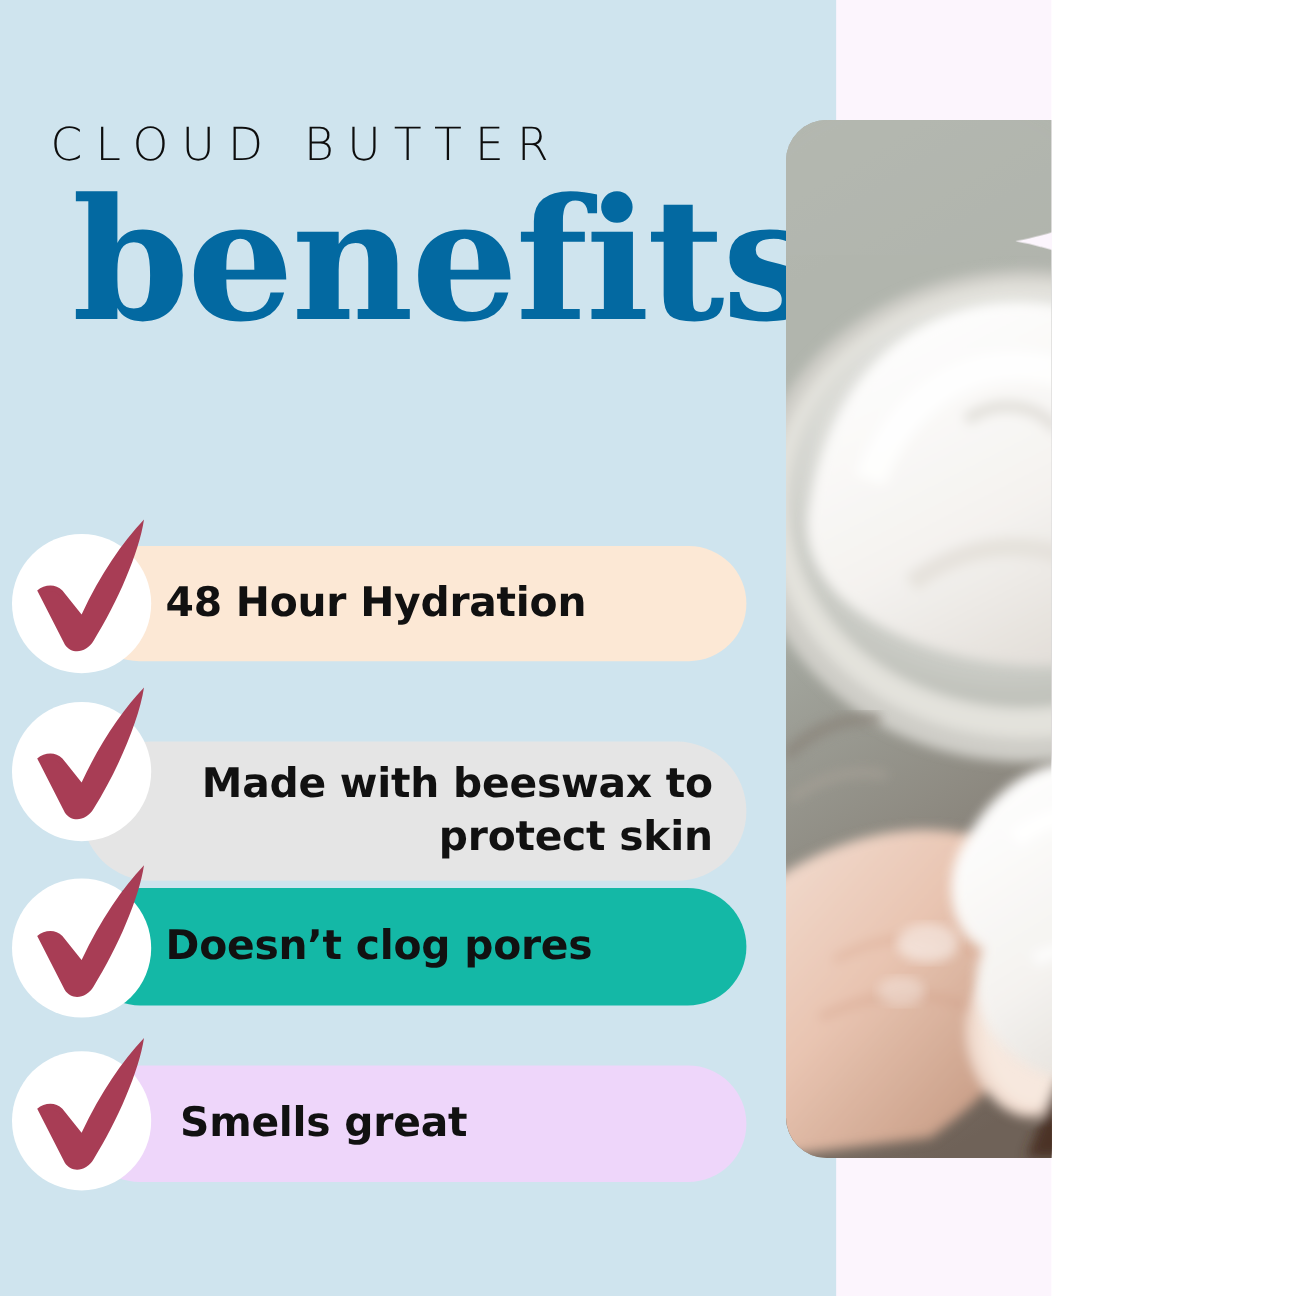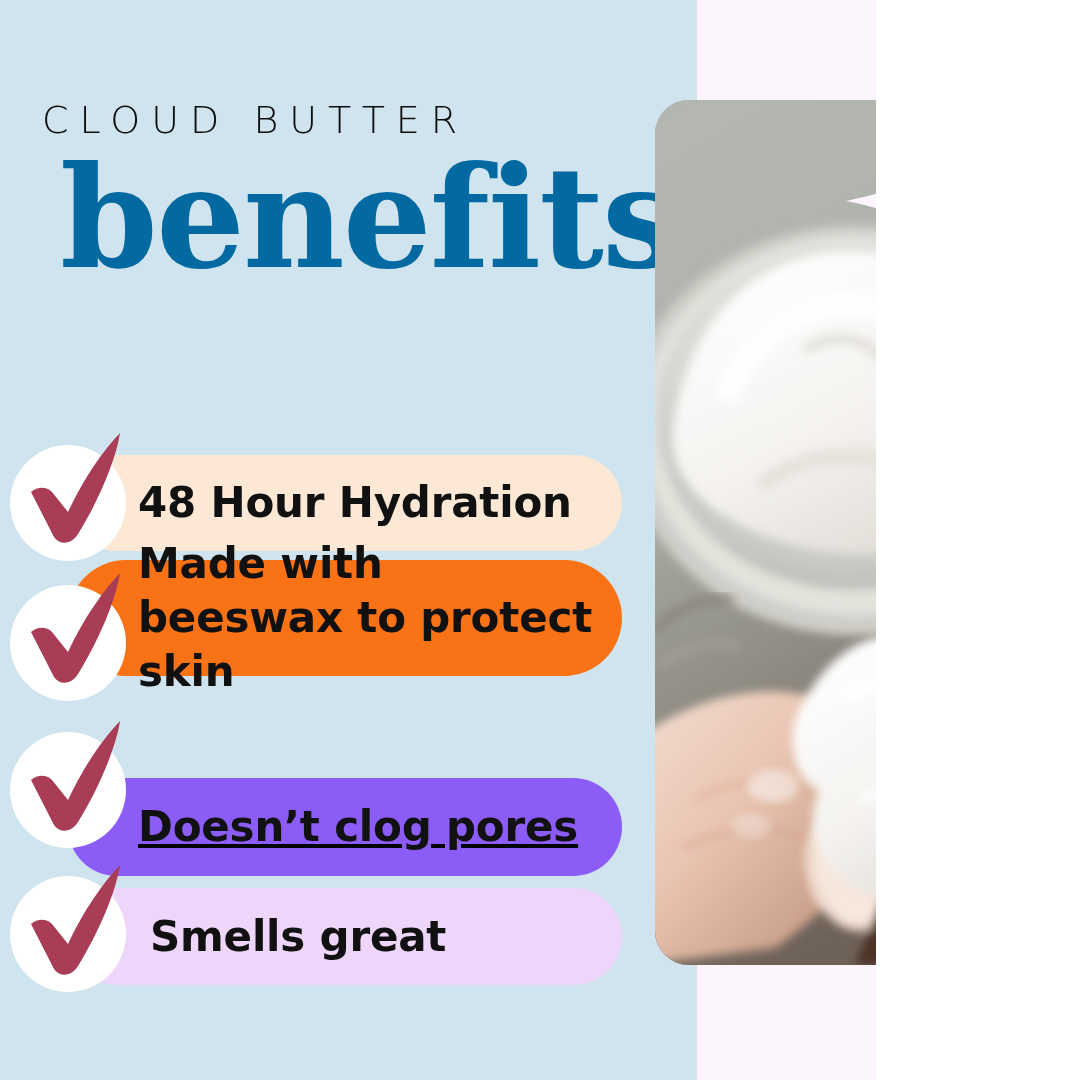--- a/index.html
+++ b/index.html
@@ -70,21 +70,21 @@
     border-radius: 60px;
     display: flex;
     align-items: center;
     box-sizing: border-box;
     padding-left: 70px;
     padding-right: 28px;
   }
   .pill-text {
     font-family: "DejaVu Sans", sans-serif;
     font-weight: 700;
-    font-size: 42px;
+    font-size: 34px;
     line-height: 1.28;
     color: #111111;
     letter-spacing: -0.2px;
   }
   .check-badge {
     position: absolute;
     left: 10px;
     width: 116px;
     height: 116px;
     border-radius: 50%;
@@ -241,33 +241,33 @@
     </div>
     <div class="check-badge" style="top:445px;"></div>
     <svg class="check-mark" style="left:16px; top:430px; width:114px; height:120px;" viewBox="0 0 114 120">
       <path d="M15 62 C21 57 30 56 36 62 L52 82 C68 48 86 22 104 3
                C100 30 82 72 62 104 C56 114 44 116 38 107 Z" fill="#a83d55"></path>
       <path d="M18 64 C24 60 30 60 35 65" fill="none" stroke="#a83d55" stroke-width="3" opacity="0.6"></path>
     </svg>
   </div>
 
   <div class="benefit">
-    <div class="pill" style="top:560px; height:116px; width:554px; background:#f97316;">
+    <div class="pill" style="top:618px; height:116px; width:554px; background:#e5e5e5;text-align:right;">
       <span class="pill-text">Made with beeswax to protect skin</span>
     </div>
     <div class="check-badge" style="top:585px;"></div>
     <svg class="check-mark" style="left:16px; top:570px; width:114px; height:120px;" viewBox="0 0 114 120">
       <path d="M15 62 C21 57 30 56 36 62 L52 82 C68 48 86 22 104 3
                C100 30 82 72 62 104 C56 114 44 116 38 107 Z" fill="#a83d55"></path>
       <path d="M18 64 C24 60 30 60 35 65" fill="none" stroke="#a83d55" stroke-width="3" opacity="0.6"></path>
     </svg>
   </div>
 
   <div class="benefit">
-    <div class="pill" style="top:778px; height:98px; width:554px; background:#8b5cf6;text-decoration:underline;">
+    <div class="pill" style="top:740px; height:98px; width:554px; background:#14b8a6;">
       <span class="pill-text">Doesn’t clog pores</span>
     </div>
     <div class="check-badge" style="top:732px;"></div>
     <svg class="check-mark" style="left:16px; top:718px; width:114px; height:120px;" viewBox="0 0 114 120">
       <path d="M15 62 C21 57 30 56 36 62 L52 82 C68 48 86 22 104 3
                C100 30 82 72 62 104 C56 114 44 116 38 107 Z" fill="#a83d55"></path>
       <path d="M18 64 C24 60 30 60 35 65" fill="none" stroke="#a83d55" stroke-width="3" opacity="0.6"></path>
     </svg>
   </div>
 

